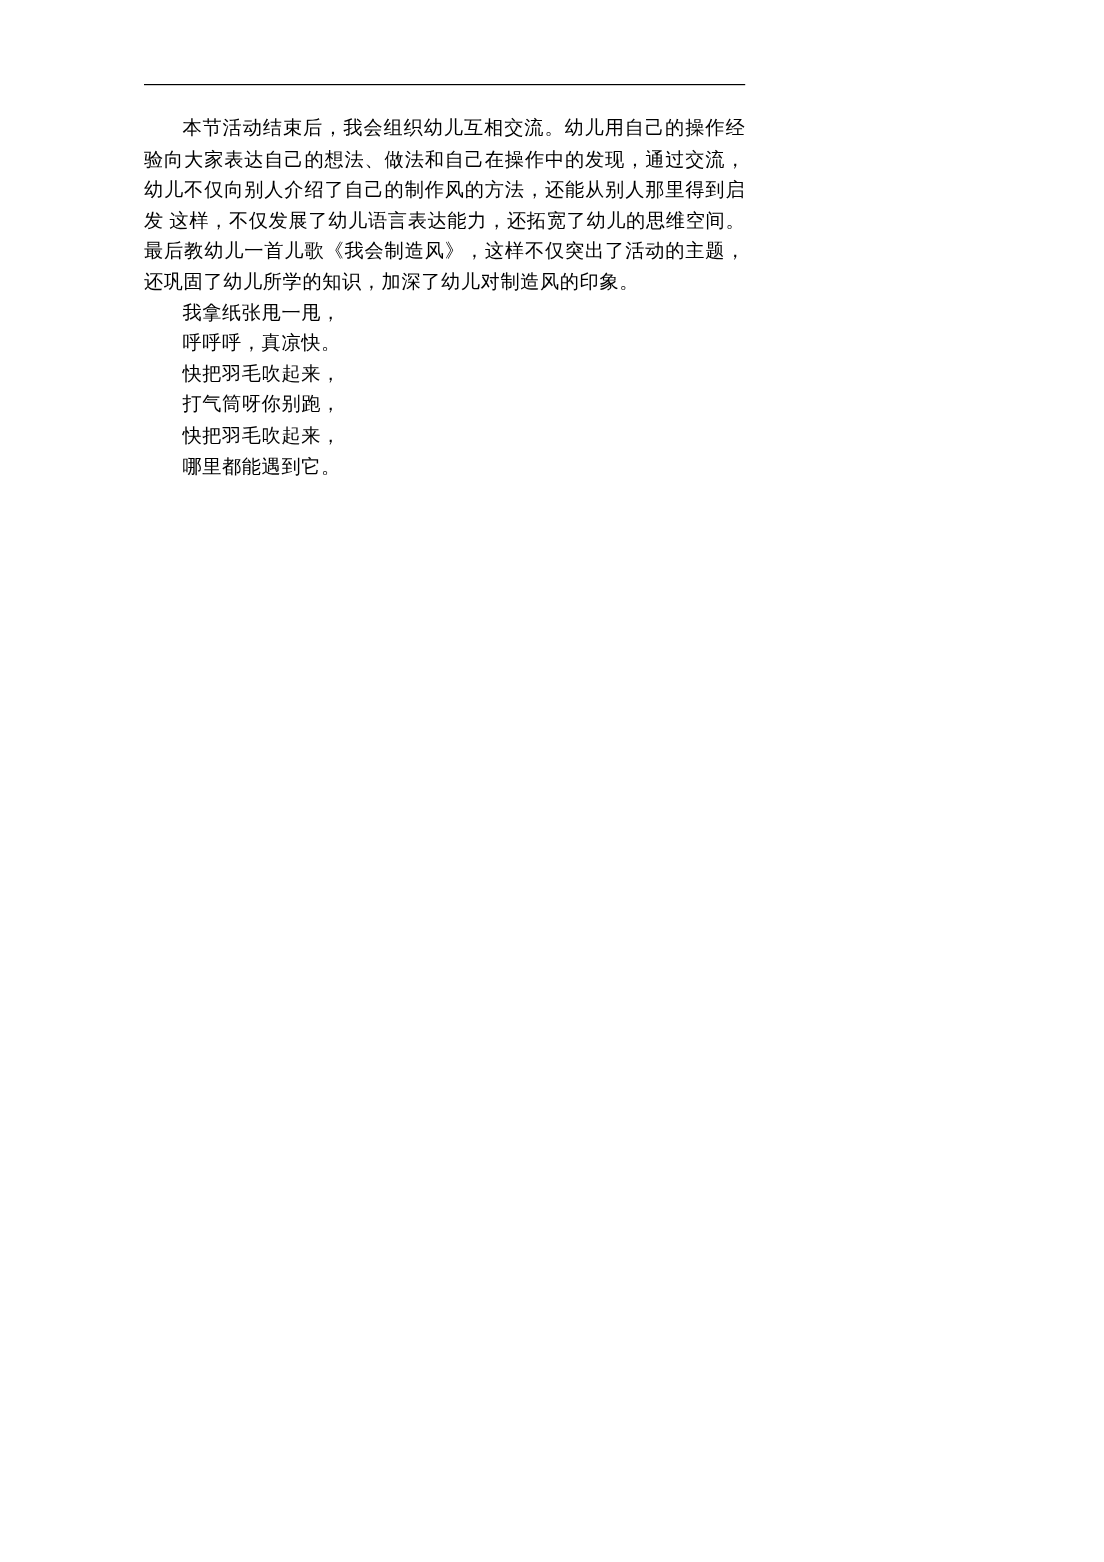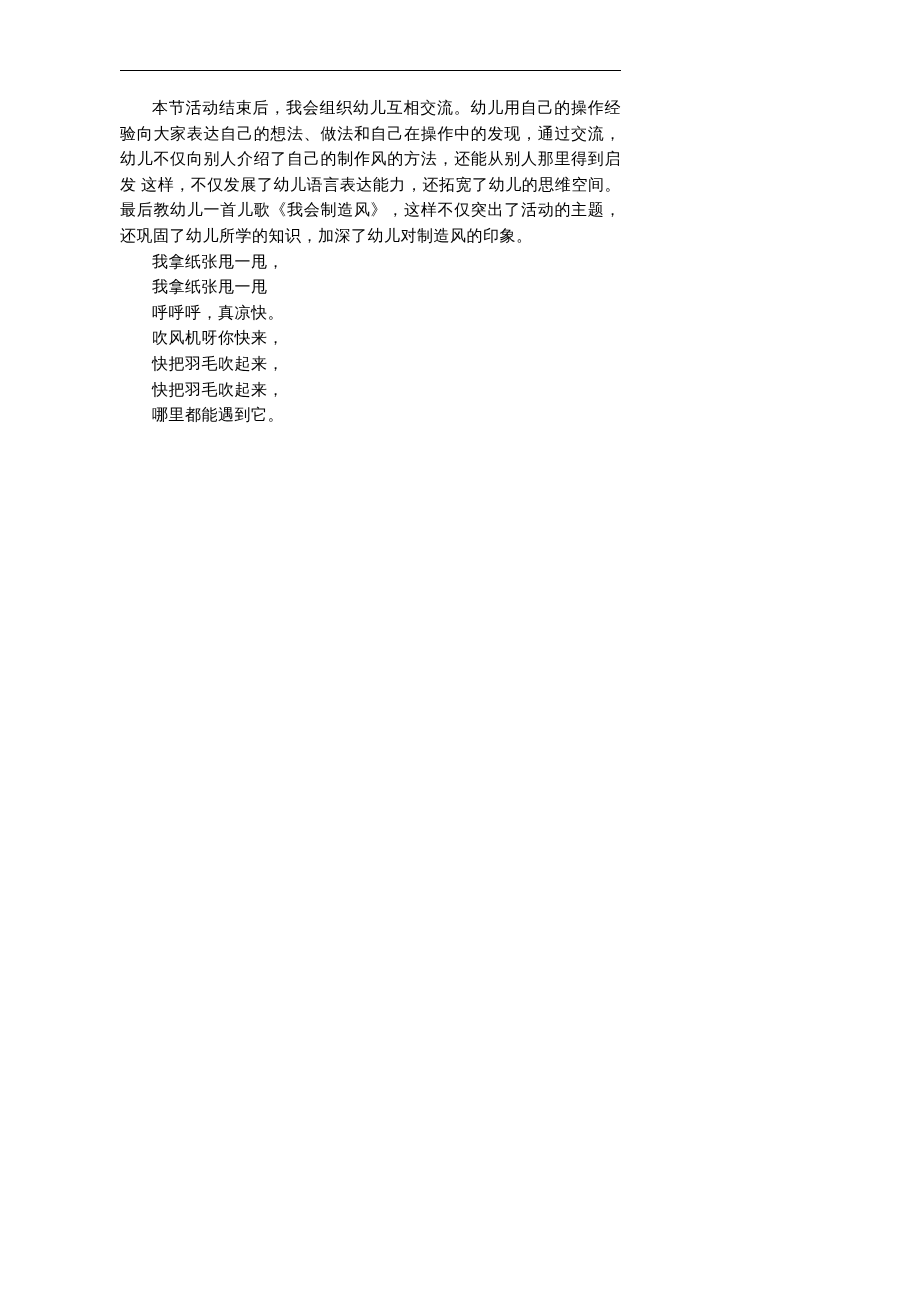--- a/index.html
+++ b/index.html
@@ -35,19 +35,18 @@
     letter-spacing: 0.5px;
   }
 </style>
 </head>
 <body>
 
 <div class="page">
   <hr class="hr-line">
   <p class="body-paragraph">本节活动结束后，我会组织幼儿互相交流。幼儿用自己的操作经验向大家表达自己的想法、做法和自己在操作中的发现，通过交流，幼儿不仅向别人介绍了自己的制作风的方法，还能从别人那里得到启发 这样，不仅发展了幼儿语言表达能力，还拓宽了幼儿的思维空间。最后教幼儿一首儿歌《我会制造风》，这样不仅突出了活动的主题，还巩固了幼儿所学的知识，加深了幼儿对制造风的印象。</p>
   <p class="poem-line">我拿纸张甩一甩，</p>
-  <p class="poem-line">我拿纸张甩一甩</p>
   <p class="poem-line">呼呼呼，真凉快。</p>
-  <p class="poem-line">吹风机呀你快来，</p>
   <p class="poem-line">快把羽毛吹起来，</p>
+  <p class="poem-line">打气筒呀你别跑，</p>
   <p class="poem-line">快把羽毛吹起来，</p>
   <p class="poem-line">哪里都能遇到它。</p>
 </div>
 
 </body></html>

